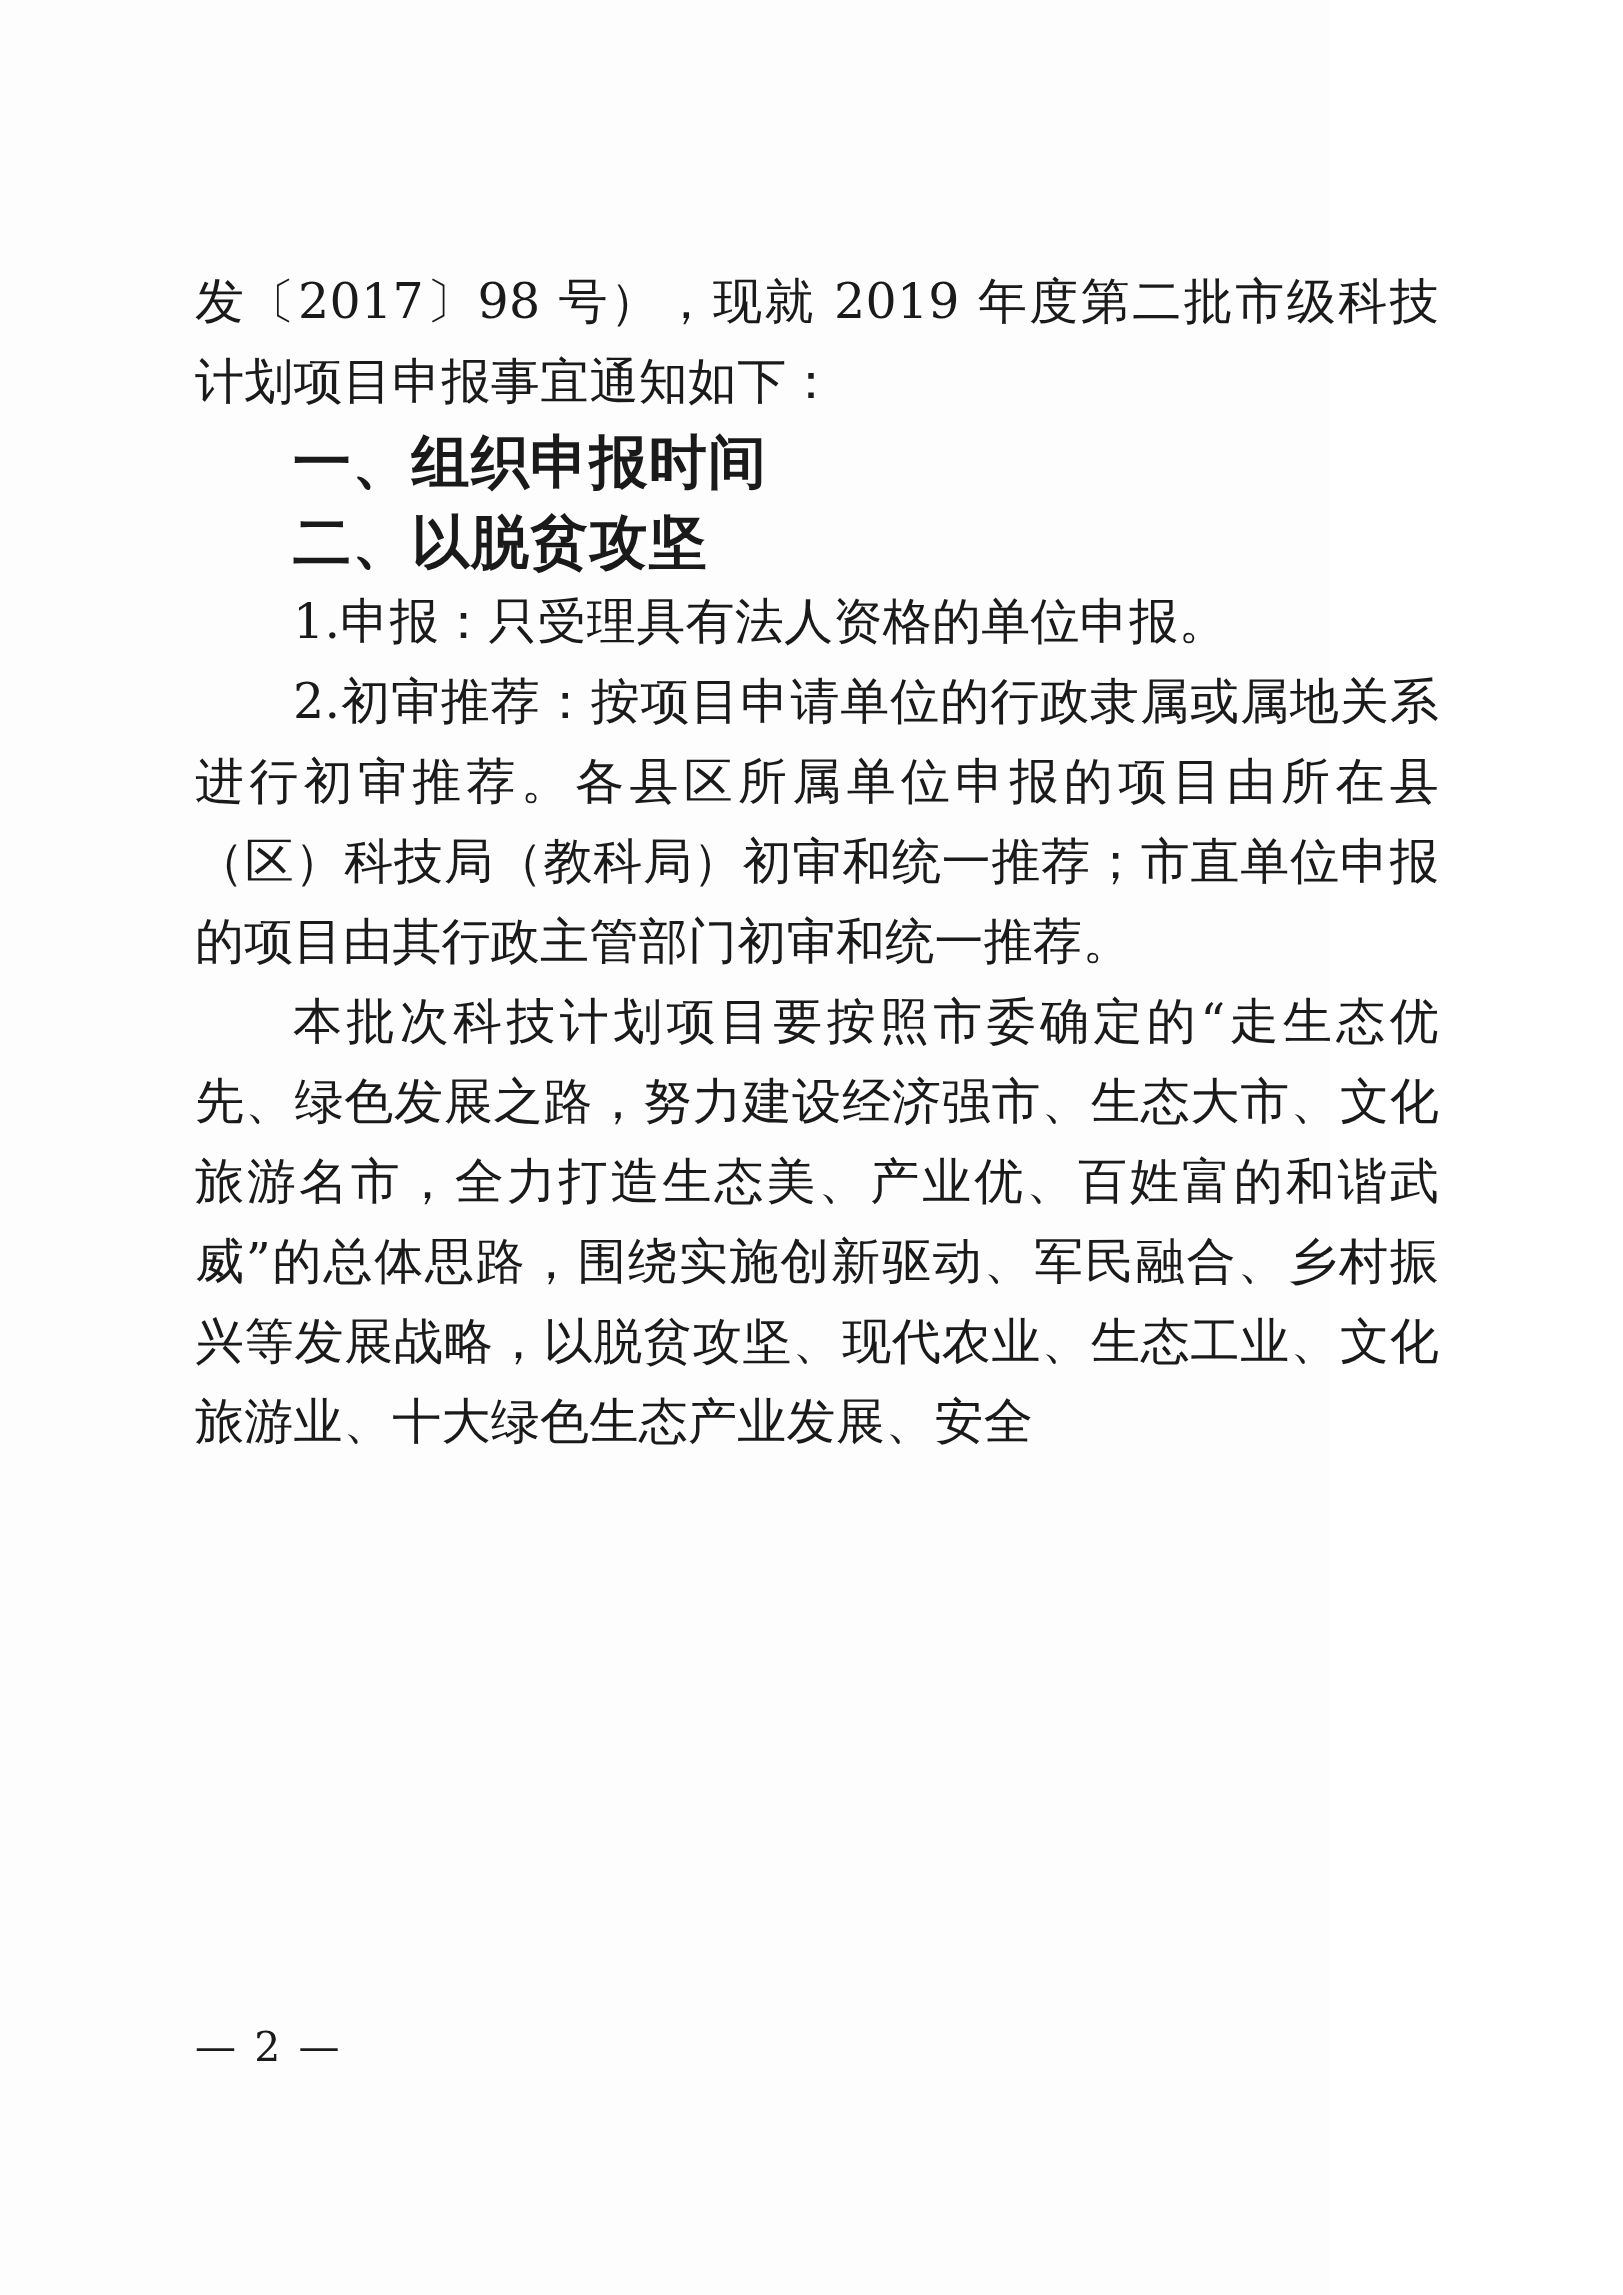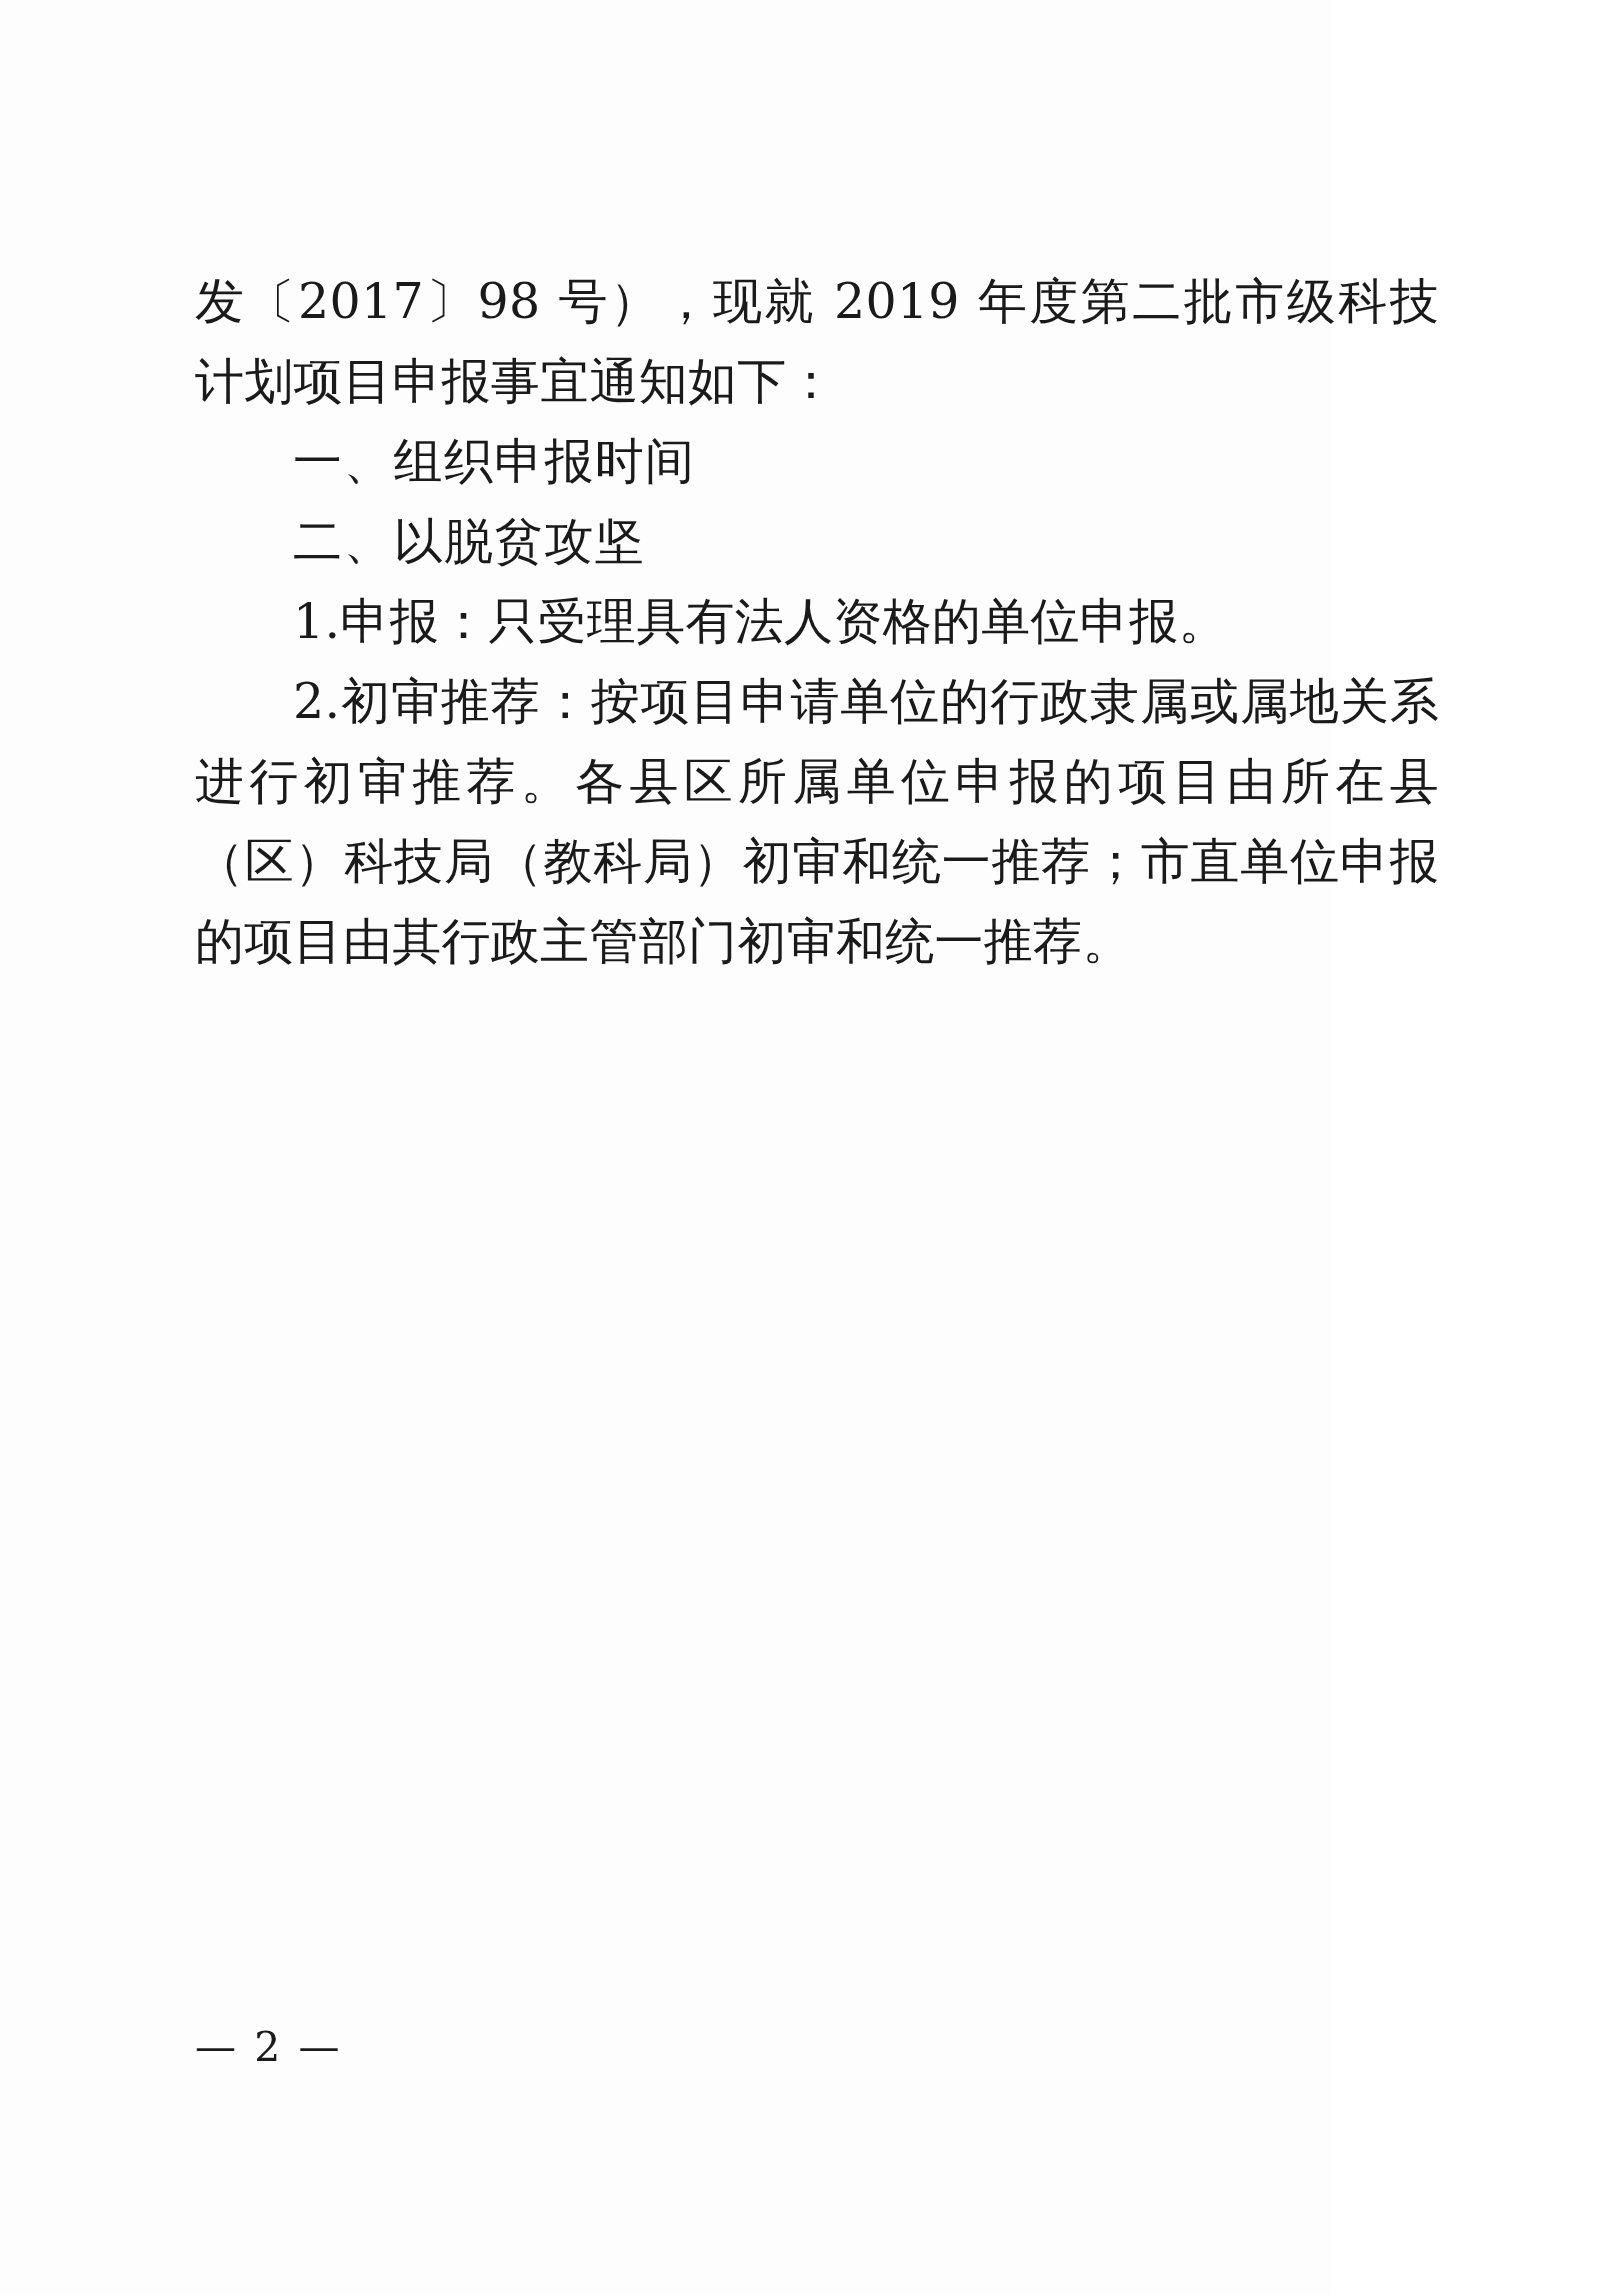--- a/index.html
+++ b/index.html
@@ -35,23 +35,23 @@
     letter-spacing: 0.3px;
     text-align: justify;
     text-justify: inter-ideograph;
     margin: 0 0 0 0;
     font-family: "DejaVu Serif", "Liberation Serif", serif;
   }
   .indent {
     text-indent: 98px;
   }
   .heading {
-    font-size: 49px;
+    font-size: 58px;
     line-height: 80px;
-    font-weight: normal;
+    font-weight: bold;
     text-indent: 98px;
     margin: 0;
     letter-spacing: 1.3px;
     font-family: "DejaVu Sans", "Liberation Sans", sans-serif;
   }
   .footer {
     position: absolute;
     left: 195px;
     top: 2023px;
     width: 1244px;
@@ -74,18 +74,19 @@
 
     <p class="heading">二、以脱贫攻坚</p>
 
 
     <p class="para indent">1.申报：只受理具有法人资格的单位申报。</p>
 
     <p class="para indent">2.初审推荐：按项目申请单位的行政隶属或属地关系进行初审推荐。各县区所属单位申报的项目由所在县（区）科技局（教科局）初审和统一推荐；市直单位申报的项目由其行政主管部门初审和统一推荐。</p>
 
 
 
+    <p class="para indent">本批次科技计划项目要按照市委确定的“走生态优先、绿色发展之路，努力建设经济强市、生态大市、文化旅游名市，全力打造生态美、产业优、百姓富的和谐武威”的总体思路，围绕实施创新驱动、军民融合、乡村振兴等发展战略，以脱贫攻坚、现代农业、生态工业、文化旅游业、十大绿色生态产业发展、安全</p>
 
   </div>
 
   <div class="footer">— 2 —</div>
 </div>
 
 
 </body></html>

